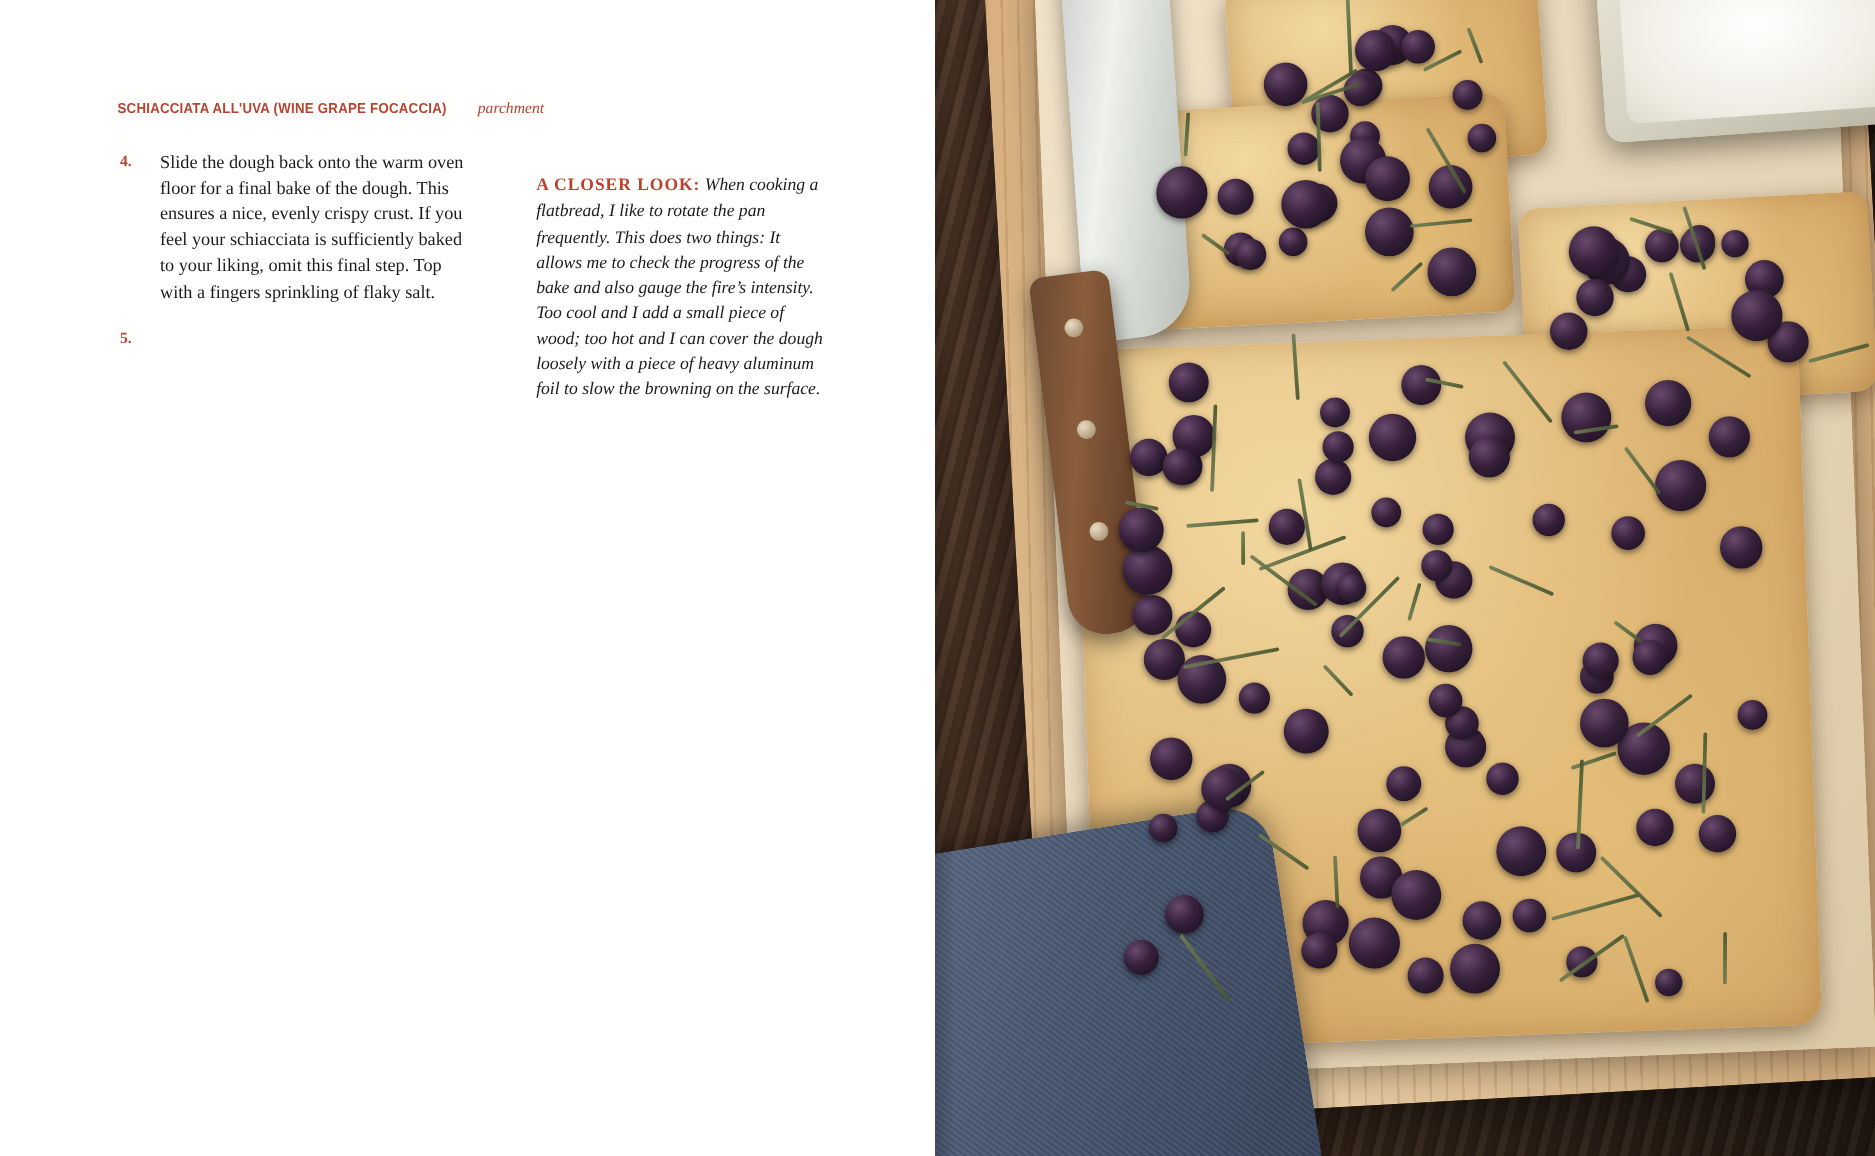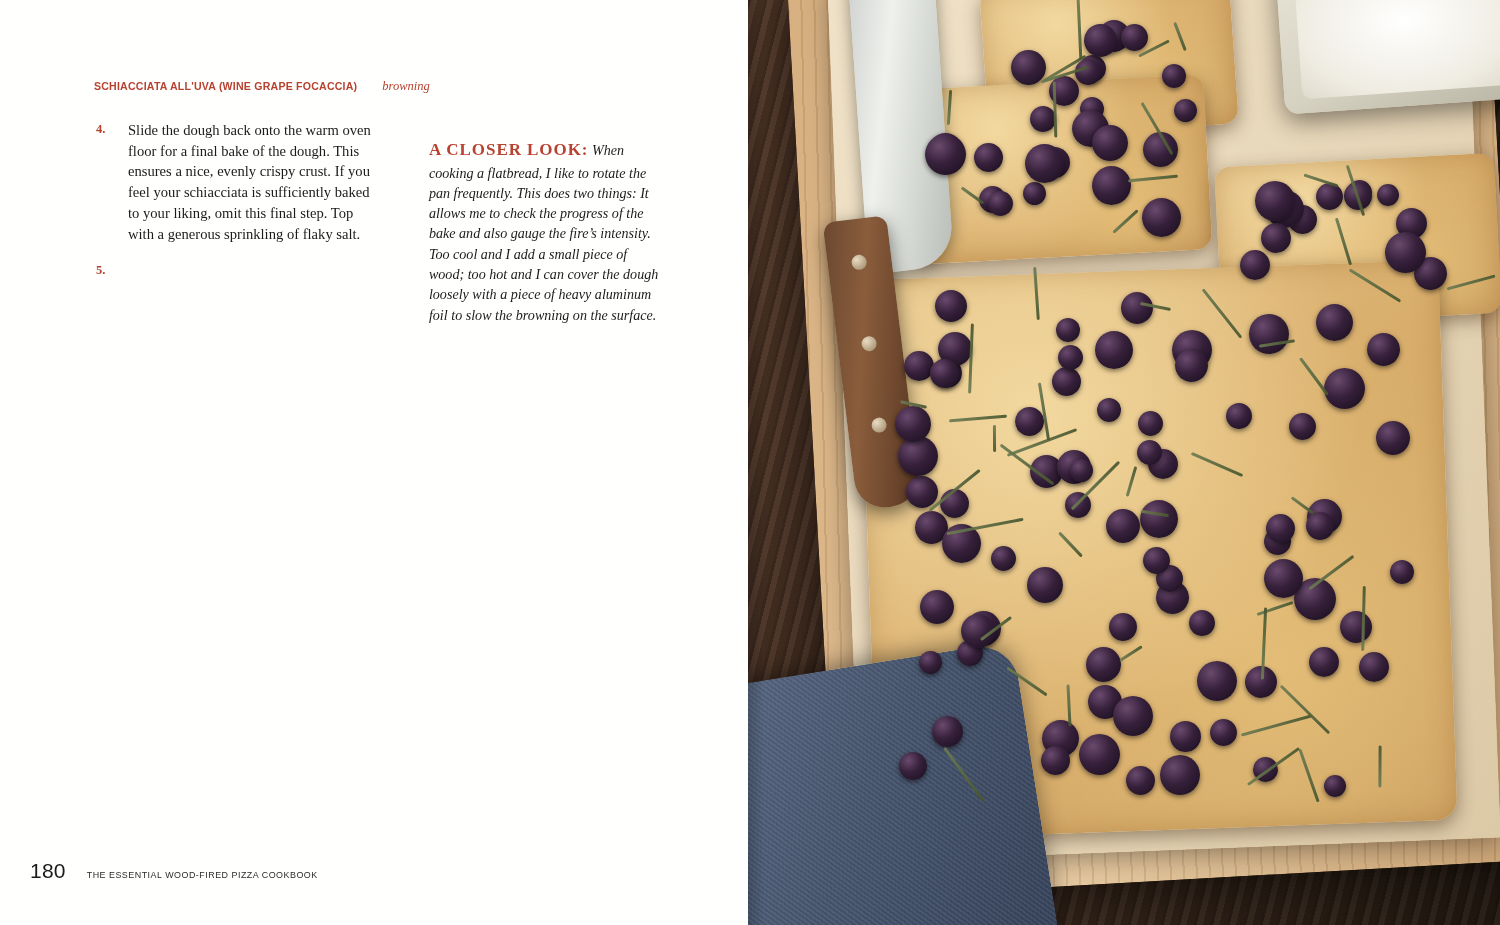--- a/index.html
+++ b/index.html
@@ -100,21 +100,21 @@
   .note {
     font-style: italic;
     font-size: 14.1px;
     line-height: 1.44;
     color: #1b1b1b;
   }
   .note .note-label {
     font-style: normal;
     font-weight: 700;
     font-family: "Liberation Serif", serif;
-    font-size: 17px;
+    font-size: 14px;
     letter-spacing: 0.055em;
     color: #b8412f;
     text-transform: uppercase;
   }
 
   .folio {
     position: absolute;
     left: 30px;
     bottom: 42px;
     display: flex;
@@ -295,49 +295,45 @@
   }
 </style>
 </head>
 <body>
 
 <div class="spread">
 
   <div class="page-left">
 
     <div class="running-head">
-      <span class="rh-title">SCHIACCIATA ALL'UVA (WINE GRAPE FOCACCIA)</span><span class="rh-continued">browning</span>
+      <span class="rh-title">SCHIACCIATA ALL'UVA (WINE GRAPE FOCACCIA)</span><span class="rh-continued">parchment</span>
     </div>
 
     <div class="columns">
 
       <div class="col-steps">
         <ol class="steps">
           <li>
             <span class="num">4.</span>
-            <span>Slide the dough back onto the warm oven floor for a final bake of the dough. This ensures a nice, evenly crispy crust. If you feel your schiacciata is sufficiently baked to your liking, omit this final step. Top with a generous sprinkling of flaky salt.</span>
+            <span>Slide the dough back onto the warm oven floor for a final bake of the dough. This ensures a nice, evenly crispy crust. If you feel your schiacciata is sufficiently baked to your liking, omit this final step. Top with a fingers sprinkling of flaky salt.</span>
           </li>
           <li>
             <span class="num">5.</span>
           </li>
         </ol>
       </div>
 
       <div class="col-note">
         <p class="note">
           <span class="note-label">A CLOSER LOOK:</span><span> When cooking a flatbread, I like to rotate the pan frequently. This does two things: It allows me to check the progress of the bake and also gauge the fire’s intensity. Too cool and I add a small piece of wood; too hot and I can cover the dough loosely with a piece of heavy aluminum foil to slow the browning on the surface.</span>
         </p>
       </div>
 
     </div>
 
-    <div class="folio">
-      <span class="folio-number">180</span>
-      <span class="folio-title">THE ESSENTIAL WOOD-FIRED PIZZA COOKBOOK</span>
-    </div>
 
   </div>
 
   <div class="page-right">
     <div class="photo">
       <div class="wood-table"></div>
       <div class="board-fix"></div>
       <div class="parchment"></div>
 
       <div class="bread strip1"></div>

